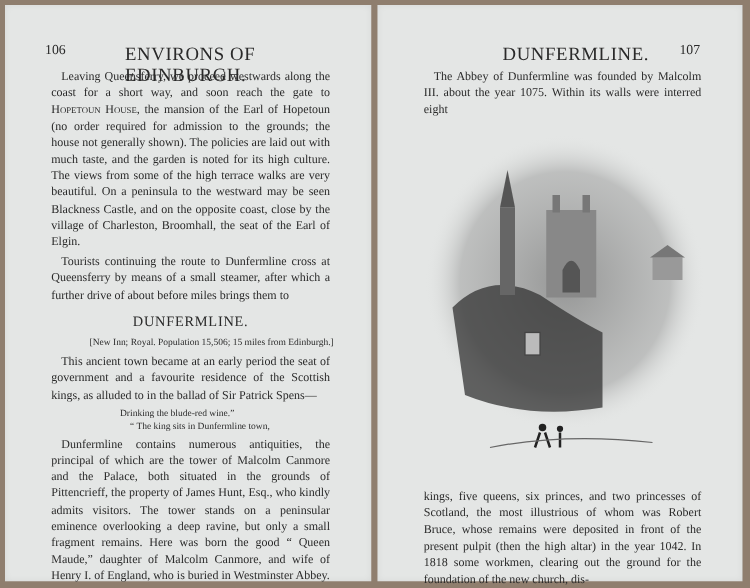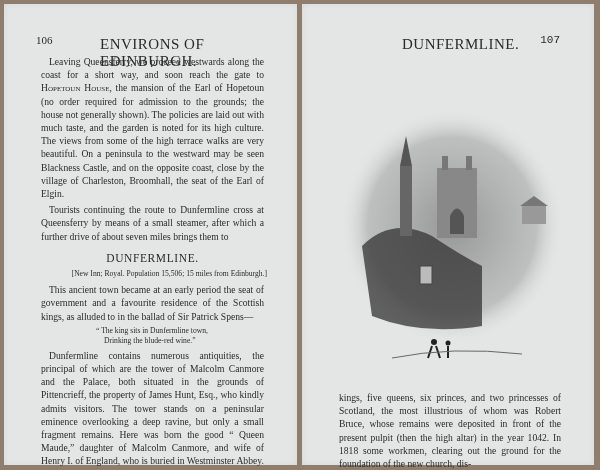--- a/index.html
+++ b/index.html
@@ -18,21 +18,21 @@
   }
   .page.left { left: 4px; width: 293px; }
   .page.right { left: 302px; width: 292px; }
 
   .running-head {
     position: absolute; top: 32px;
     font-size: 15px; letter-spacing: 0.5px;
   }
   .page.left .folio { position: absolute; left: 32px; top: 30px; font-size: 11px; font-family: Liberation Serif, serif; }
   .page.left .running-head { left: 96px; }
-  .page.right .folio { position: absolute; right: 34px; top: 30px; font-size: 11px; font-family: Liberation Mono, monospace; }
+  .page.right .folio { position: absolute; right: 34px; top: 30px; font-size: 11px; }
   .page.right .running-head { left: 100px; }
 
   .body-text {
     position: absolute;
     font-size: 9.6px;
     line-height: 13.2px;
     text-align: justify;
   }
   .page.left .body-text { left: 34px; width: 229px; top: 48px; }
   .para { text-indent: 8px; margin: 3px; }
@@ -58,36 +58,39 @@
   }
 </style>
 </head>
 <body>
 
 <div class="page left">
   <div class="folio">106</div>
   <div class="running-head">ENVIRONS OF EDINBURGH.</div>
   <div class="body-text">
     <p class="para"><span>Leaving Queensferry, we proceed westwards along the coast for a short way, and soon reach the gate to </span><span class="smallcaps">Hopetoun House</span><span>, the mansion of the Earl of Hopetoun (no order required for admission to the grounds; the house not generally shown). The policies are laid out with much taste, and the garden is noted for its high culture. The views from some of the high terrace walks are very beautiful. On a peninsula to the westward may be seen Blackness Castle, and on the opposite coast, close by the village of Charleston, Broomhall, the seat of the Earl of Elgin.</span></p>
-    <p class="para">Tourists continuing the route to Dunfermline cross at Queensferry by means of a small steamer, after which a further drive of about seven miles brings them to</p>
+    <p class="para">Tourists continuing the route to Dunfermline cross at Queensferry by means of a small steamer, after which a further drive of about before miles brings them to</p>
     <div class="section-title">DUNFERMLINE.</div>
     <div class="section-info">[New Inn; Royal. Population 15,506; 15 miles from Edinburgh.]</div>
     <p class="para">This ancient town became at an early period the seat of government and a favourite residence of the Scottish kings, as alluded to in the ballad of Sir Patrick Spens—</p>
     <div class="verse">
+      <span>Drinking the blude-red wine.”</span>
       <span>“ The king sits in Dunfermline town,</span>
-      <span>Drinking the blude-red wine.”</span>
     </div>
     <p class="para">Dunfermline contains numerous antiquities, the principal of which are the tower of Malcolm Canmore and the Palace, both situated in the grounds of Pittencrieff, the property of James Hunt, Esq., who kindly admits visitors. The tower stands on a peninsular eminence overlooking a deep ravine, but only a small fragment remains. Here was born the good “ Queen Maude,” daughter of Malcolm Canmore, and wife of Henry I. of England, who is buried in Westminster Abbey.</p>
     <p class="para">The Palace, now in ruins, seems to have been a building of great magnificence. It was the birthplace of Charles I., and the bed in which he was born is preserved at Broomhall, the seat of the Earl of Elgin, two miles from this. Charles's sister Elizabeth, afterwards Queen of Bohemia, was also born here in 1596. The last monarch who occupied the Palace was Charles II., who lived in it for some time before his encounter with Cromwell at Pitreavie, three miles south of Dunfermline (1650-51); here also he subscribed the National League and Convenant (August 1650).</p>
   </div>
 </div>
 
 <div class="page right">
   <div class="running-head">DUNFERMLINE.</div>
   <div class="folio">107</div>
+  <div class="body-text top-text">
+    <p class="para">The Abbey of Dunfermline was founded by Malcolm III. about the year 1075. Within its walls were interred eight</p>
+  </div>
   <div class="illustration">
     <svg width="240" height="272" viewBox="0 0 240 272">
       <defs>
         <radialGradient id="vig" cx="50%" cy="50%" r="50%">
           <stop offset="0%" stop-color="#555" stop-opacity="0.55"></stop>
           <stop offset="75%" stop-color="#777" stop-opacity="0.35"></stop>
           <stop offset="100%" stop-color="#e4e6e5" stop-opacity="0"></stop>
         </radialGradient>
       </defs>
       <ellipse cx="120" cy="130" rx="112" ry="118" fill="url(#vig)"></ellipse>

